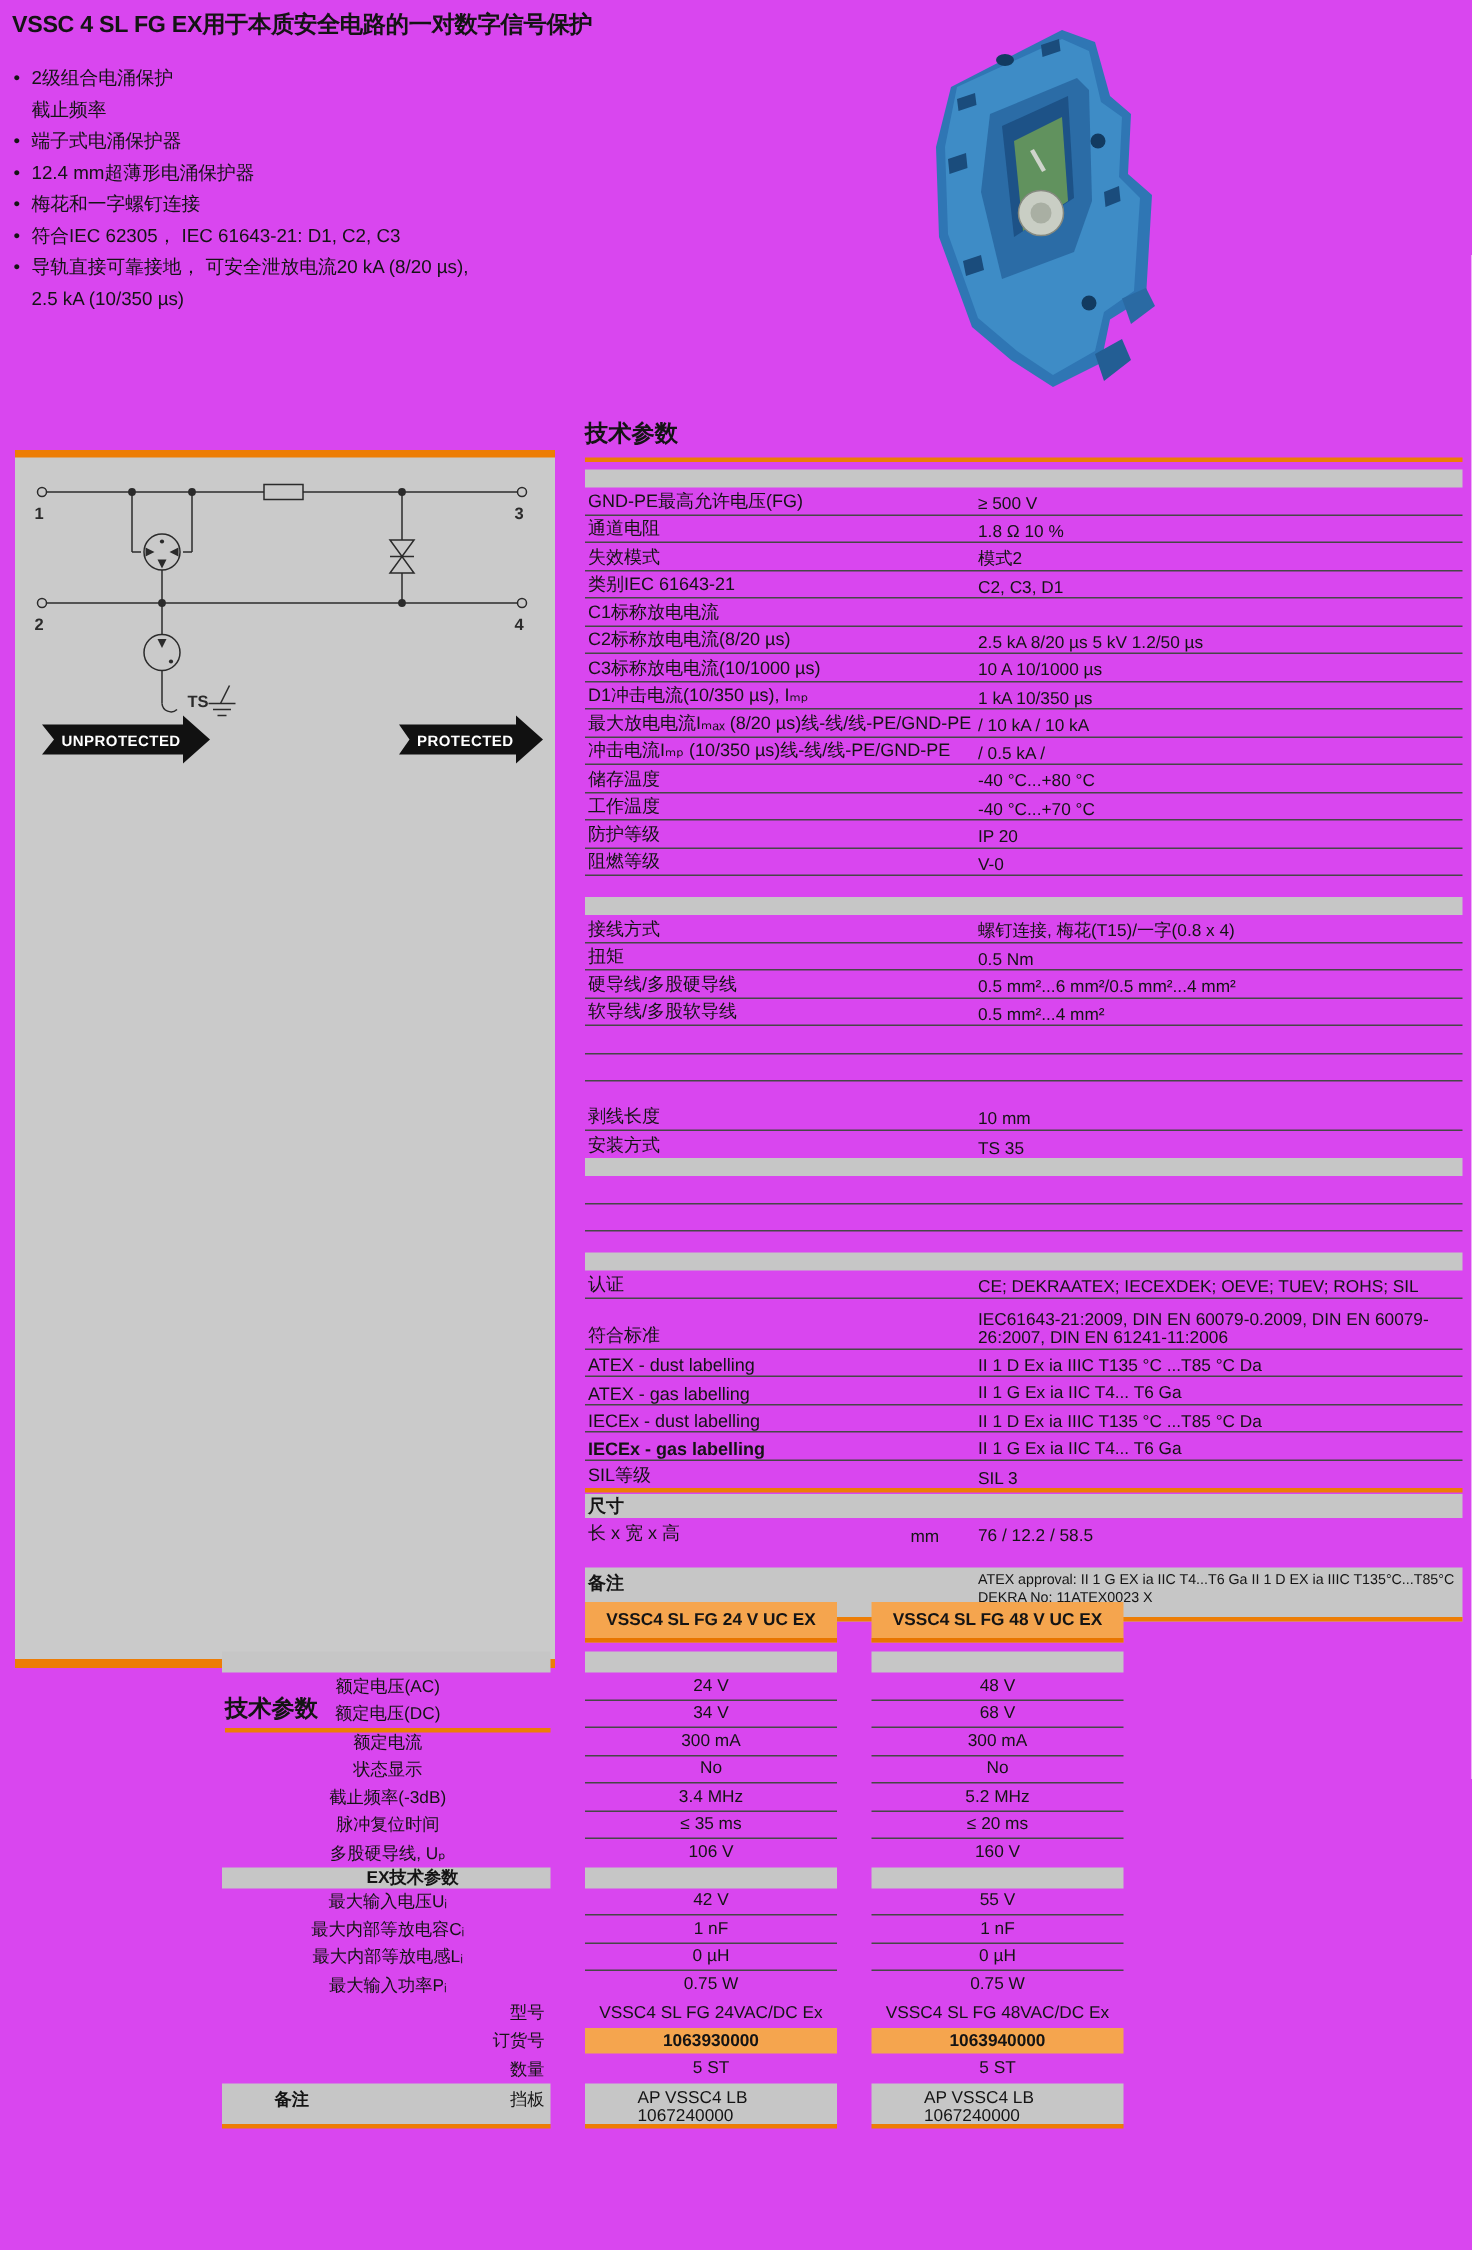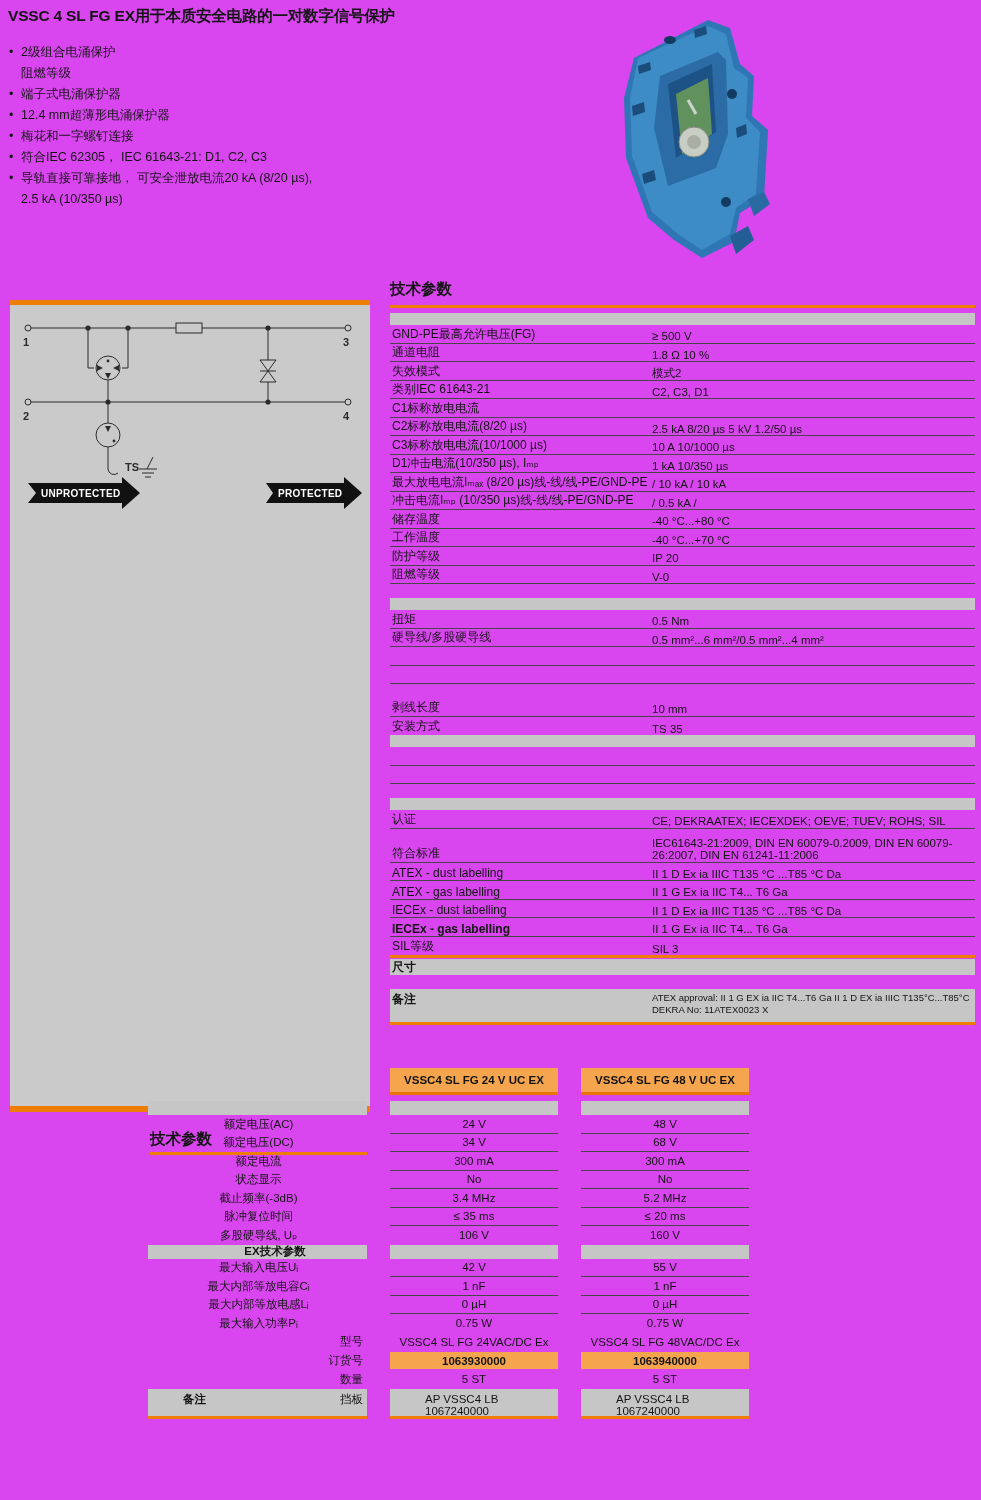--- a/index.html
+++ b/index.html
@@ -70,21 +70,21 @@
   .b-endrule{height:3px !important;background:var(--accent);}
 </style>
 </head>
 <body>
 
 <div class="page">
 
   <div class="title">VSSC 4 SL FG EX用于本质安全电路的一对数字信号保护</div>
   <ul class="bullets">
     <li>2级组合电涌保护
-阻燃等级</li>
+截止频率</li>
     <li>端子式电涌保护器</li>
     <li>12.4 mm超薄形电涌保护器</li>
     <li>梅花和一字螺钉连接</li>
     <li>符合IEC 62305，  IEC 61643-21: D1, C2, C3</li>
     <li>导轨直接可靠接地， 可安全泄放电流20 kA (8/20 µs),
 2.5 kA (10/350 µs)</li>
   </ul>
 
   <svg class="photo" viewBox="0 0 194 260" xmlns="http://www.w3.org/2000/svg">
     <polygon points="36,52 110,14 132,22 142,58 156,70 154,110 170,124 166,192 142,207 136,236 104,252 76,234 50,212 28,152 26,92" fill="#2F76B4"></polygon>
@@ -241,26 +241,34 @@
           <div class="r-label">防护等级</div>
           <div class="r-value">IP 20</div>
         </div>
         <div class="r-row">
           <div class="r-label">阻燃等级</div>
           <div class="r-value">V-0</div>
         </div>
         <div class="r-gap"></div>
         <div class="r-band"></div>
         <div class="r-row">
+          <div class="r-label">接线方式</div>
+          <div class="r-value">螺钉连接, 梅花(T15)/一字(0.8 x 4)</div>
+        </div>
+        <div class="r-row">
           <div class="r-label">扭矩</div>
           <div class="r-value">0.5 Nm</div>
         </div>
         <div class="r-row">
           <div class="r-label">硬导线/多股硬导线</div>
           <div class="r-value">0.5 mm²...6 mm²/0.5 mm²...4 mm²</div>
+        </div>
+        <div class="r-row">
+          <div class="r-label">软导线/多股软导线</div>
+          <div class="r-value">0.5 mm²...4 mm²</div>
         </div>
         <div class="r-blank"></div>
         <div class="r-blank"></div>
         <div class="r-gap"></div>
         <div class="r-row">
           <div class="r-label">剥线长度</div>
           <div class="r-value">10 mm</div>
         </div>
         <div class="r-row r-noline">
           <div class="r-label">安装方式</div>
@@ -294,20 +302,25 @@
         <div class="r-row">
           <div class="r-label" style="font-weight: bold;">IECEx - gas labelling</div>
           <div class="r-value">II 1 G Ex ia IIC T4... T6 Ga</div>
         </div>
         <div class="r-row r-noline">
           <div class="r-label">SIL等级</div>
           <div class="r-value">SIL 3</div>
         </div>
         <div class="r-rule"></div>
         <div class="r-bandtitle">尺寸</div>
+        <div class="r-row r-noline">
+          <div class="r-label" style="width:217px">长 x 宽 x 高</div>
+          <div class="r-unit">mm</div>
+          <div class="r-value">76 / 12.2 / 58.5</div>
+        </div>
         <div class="r-gap"></div>
         <div class="r-note">
           <div class="r-label">备注</div>
           <div class="r-noteval">ATEX approval: II 1 G EX ia IIC T4...T6 Ga II 1 D EX ia IIIC T135°C...T85°C
 DEKRA No: 11ATEX0023 X</div>
         </div>
       </div>
   </div>
 
   <div class="bt-title">技术参数</div>

